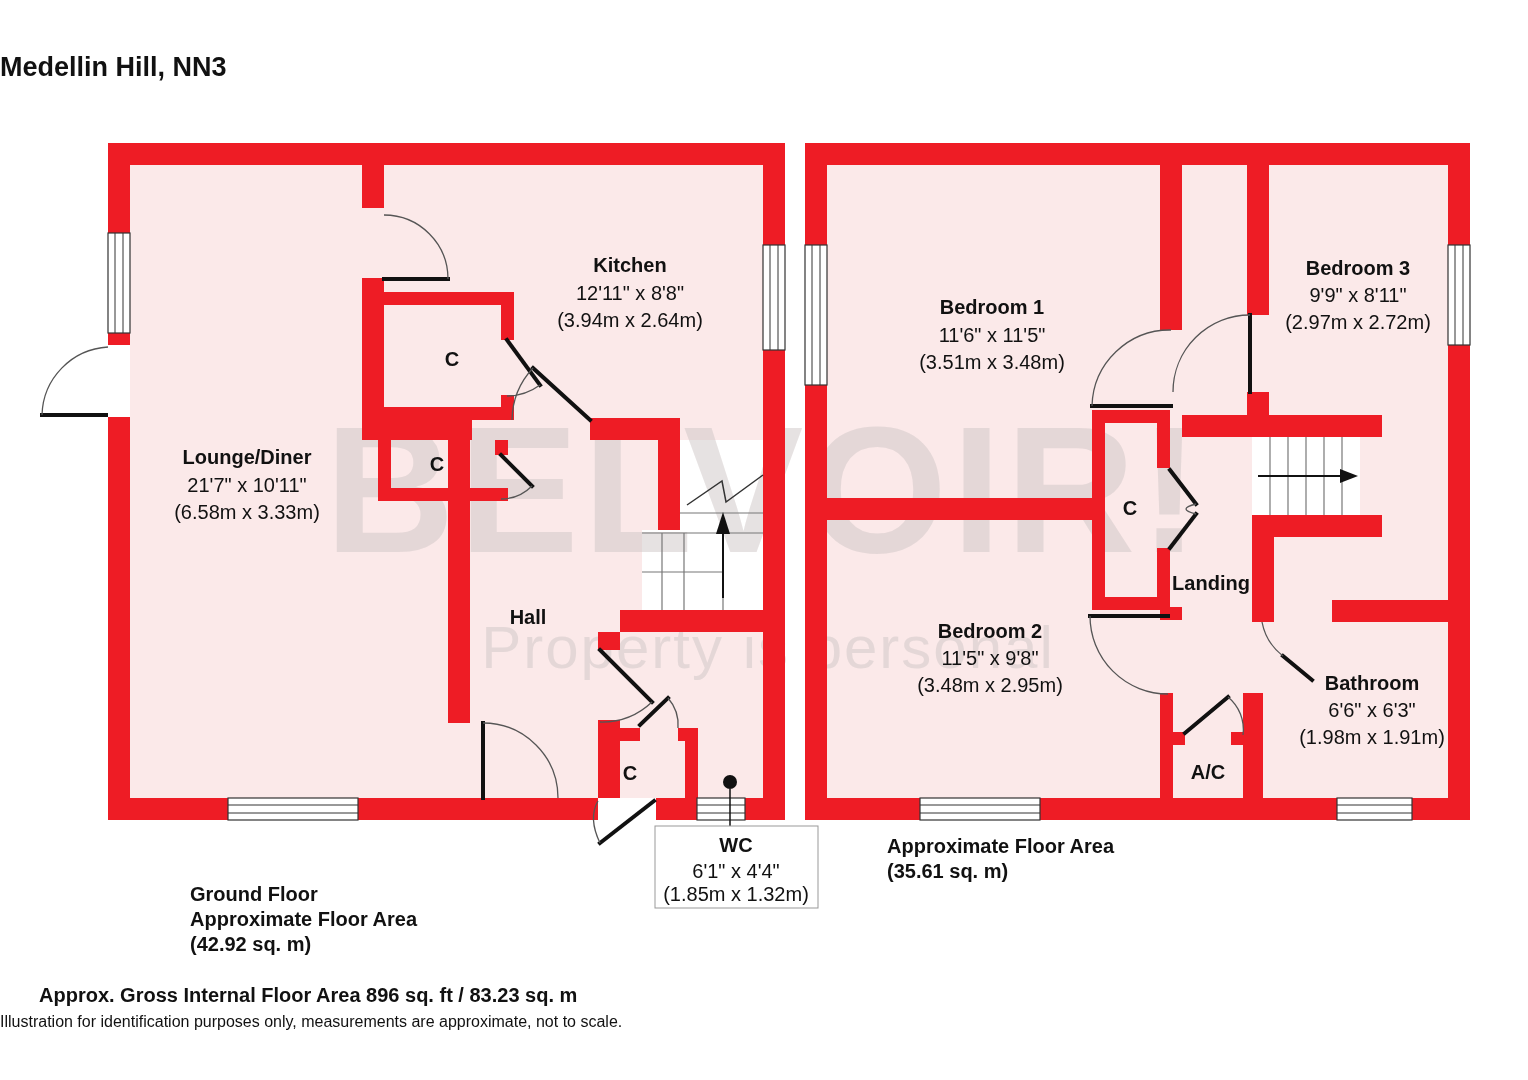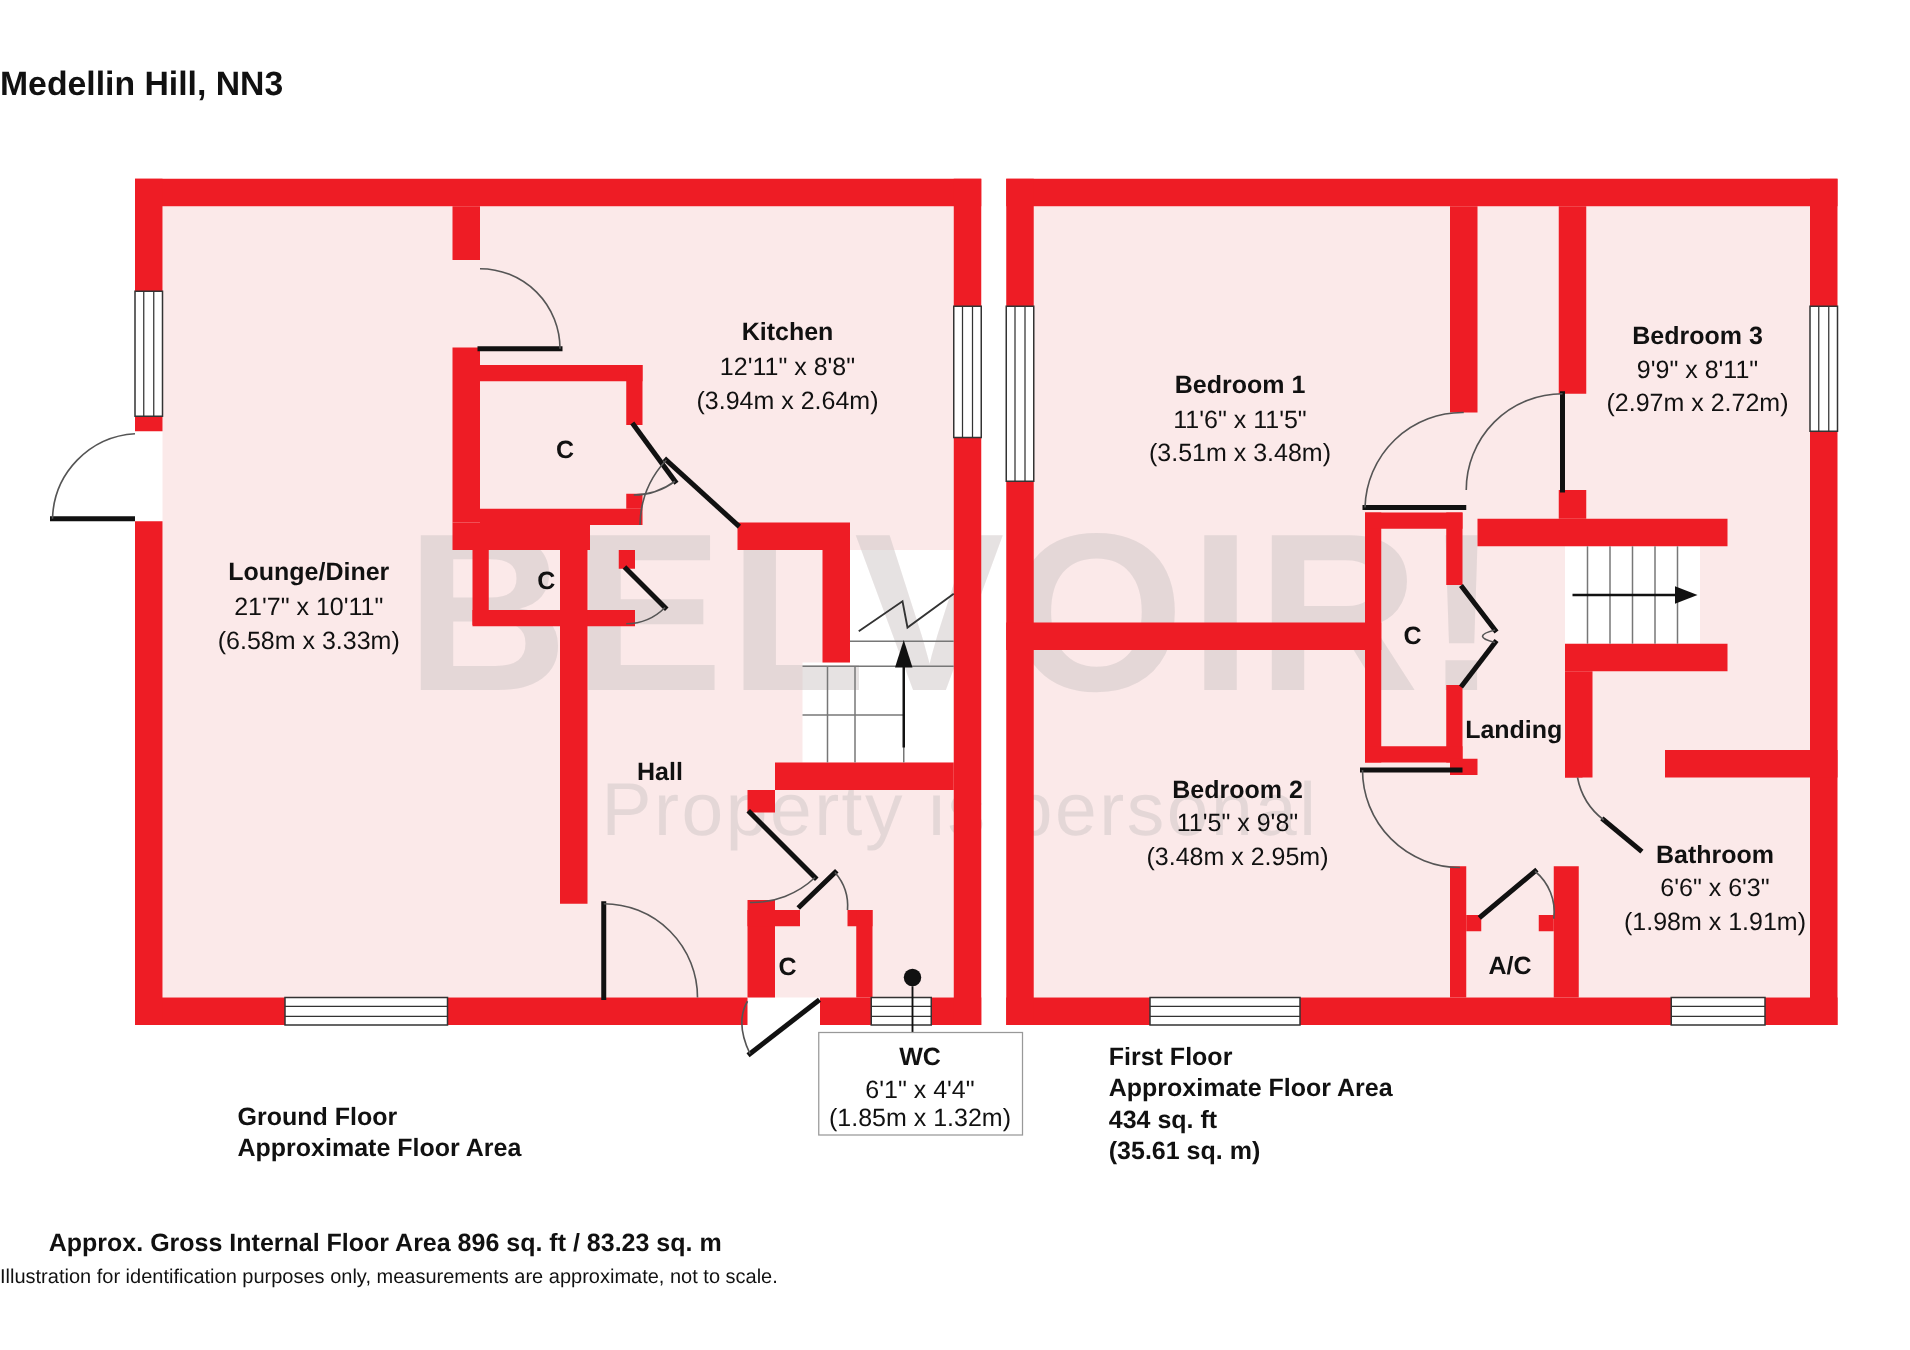--- a/index.html
+++ b/index.html
@@ -262,23 +262,22 @@
         <text class="lbl" x="1211" y="590" text-anchor="middle">Landing</text>
         <text class="lbl" x="1130" y="515" text-anchor="middle">C</text>
         <text class="lbl" x="1208" y="779" text-anchor="middle">A/C</text>
       </g>
     </g>
   </svg>
 
   <div id="gf-summary" class="abs ctr summary">
     <span>Ground Floor</span>
     <span>Approximate Floor Area</span>
+    <span>(42.92 sq. m)</span>
   </div>
   <div id="ff-summary" class="abs ctr summary">
-    <span>First Floor</span>
     <span>Approximate Floor Area</span>
-    <span>434 sq. ft</span>
     <span>(35.61 sq. m)</span>
   </div>
 
   <div id="footer-gross" class="abs ctr">Approx. Gross Internal Floor Area 896 sq. ft / 83.23 sq. m</div>
   <div id="footer-disclaimer" class="abs ctr">Illustration for identification purposes only, measurements are approximate, not to scale.</div>
 </div>
 
 </body></html>

